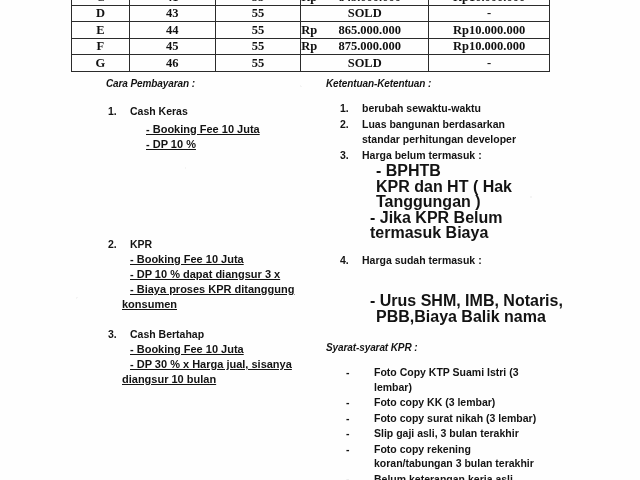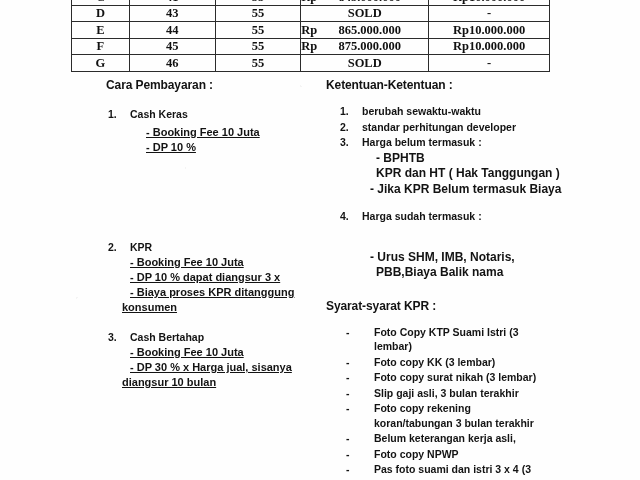--- a/index.html
+++ b/index.html
@@ -94,23 +94,24 @@
   }
   .col-right {
     position: absolute;
     left: 326px;
     top: 0;
     width: 250px;
   }
 
   .sec-title {
     font-weight: bold;
-    font-size: 12px;
+    font-size: 10px;
     letter-spacing: -0.1px;
     color: #131313;
+    font-style: italic;
   }
   .sec-title.centered-left {
     padding-left: 18px;
   }
 
   
   .pay-block { margin-top: 14px; }
   .pay-head {
     display: flex;
     font-size: 10.5px;
@@ -145,21 +146,21 @@
     font-size: 10.5px;
     font-weight: bold;
     color: #131313;
     line-height: 15.5px;
   }
   .ket-row .idx {
     flex: 0 0 22px;
   }
   .ket-row .body { flex: 1 1 auto; }
   .ket-sub {
-    font-size: 12px;
+    font-size: 16px;
     font-weight: bold;
     color: #131313;
     line-height: 15.5px;
     padding-left: 36px;
   }
   .ket-sub.tight { padding-left: 30px; }
 
   
   .syarat-list {
     margin-top: 12px;
@@ -290,20 +291,21 @@
       <div class="ket-list">
 
         <div class="ket-row">
           <span class="idx">1.</span>
           <span class="body">berubah sewaktu-waktu</span>
         </div>
 
         <div class="ket-row">
           <span class="idx">2.</span>
           <span class="body">
+            <span style="display:block">Luas bangunan berdasarkan</span>
             <span style="display:block">standar perhitungan developer</span>
           </span>
         </div>
 
         <div class="ket-row">
           <span class="idx">3.</span>
           <span class="body">Harga belum termasuk :</span>
         </div>
         <div class="ket-sub">-  BPHTB</div>
         <div class="ket-sub">KPR dan HT ( Hak Tanggungan )</div>

